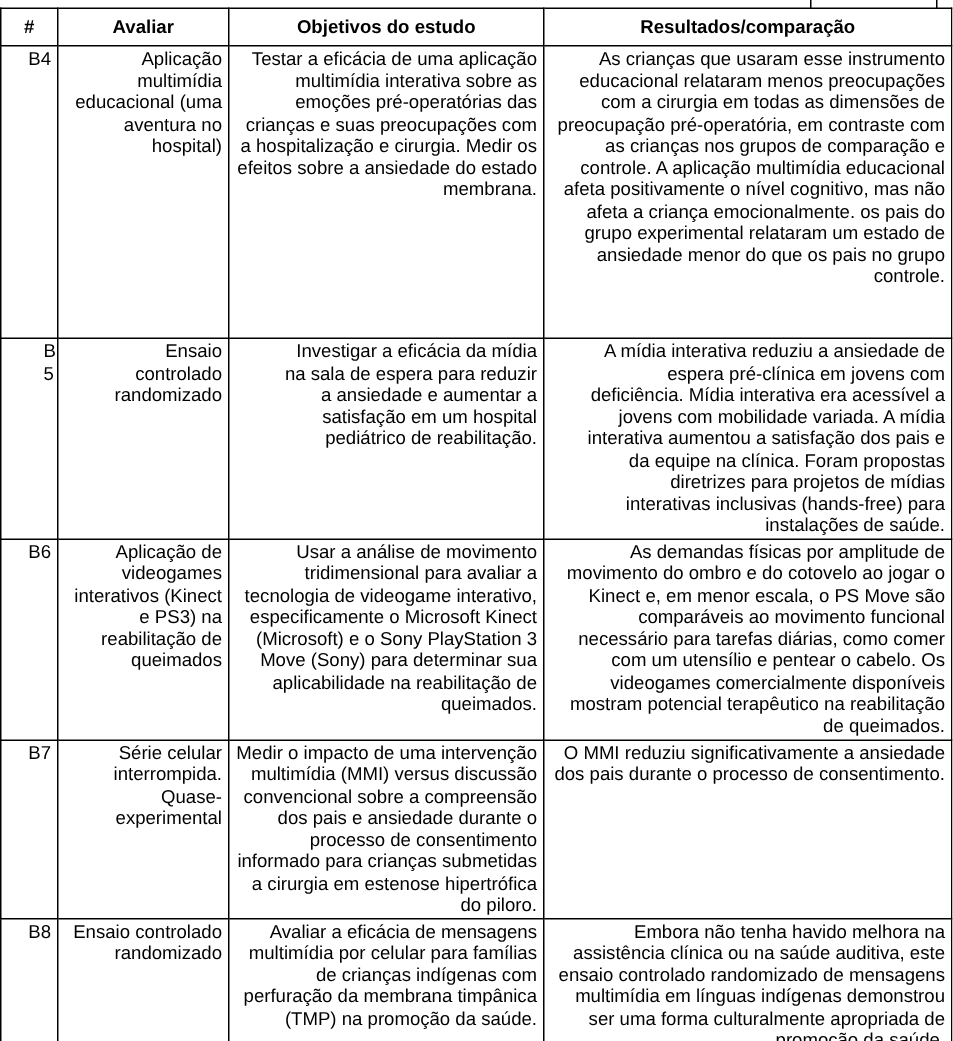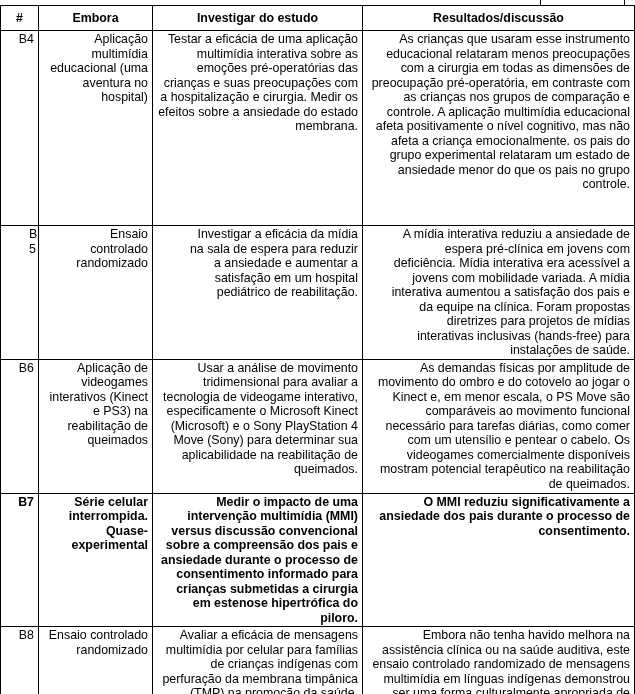--- a/index.html
+++ b/index.html
@@ -36,60 +36,60 @@
   }
   col.c-id { width: 38px; }
   col.c-design { width: 114px; }
   col.c-obj { width: 210px; }
   col.c-res { width: 272px; }
   td.res { padding-left: 4px; padding-right: 3px; }
   td.res.tight { padding-left: 1px; }
   tr.r-b4 td { height: 192px; }
   tr.r-b5 td { height: 120px; padding-left: 28px; }
   tr.r-b6 td { height: 131px; }
-  tr.r-b7 td { height: 116px; font-weight: bold; }
+  tr.r-b7 td { height: 116px; }
   tr.r-b8 td { height: 87px; }
 </style>
 </head>
 <body>
 
 <div class="topmark"></div>
 
 <table class="studies">
   <colgroup>
     <col class="c-id">
       <col class="c-design">
       <col class="c-obj">
       <col class="c-res">
   </colgroup>
   <thead>
     <tr>
       <th>#</th>
-      <th>Embora</th>
-      <th>Investigar do estudo</th>
-      <th>Resultados/discussão</th>
+      <th>Avaliar</th>
+      <th>Objetivos do estudo</th>
+      <th>Resultados/comparação</th>
     </tr>
   </thead>
   <tbody>
     <tr class="r-b4">
       <td>B4</td>
       <td>Aplicação multimídia educacional (uma aventura no hospital)</td>
       <td>Testar a eficácia de uma aplicação multimídia interativa sobre as emoções pré-operatórias das crianças e suas preocupações com a hospitalização e cirurgia. Medir os efeitos sobre a ansiedade do estado membrana.</td>
       <td class="res">As crianças que usaram esse instrumento educacional relataram menos preocupações com a cirurgia em todas as dimensões de preocupação pré-operatória, em contraste com as crianças nos grupos de comparação e controle. A aplicação multimídia educacional afeta positivamente o nível cognitivo, mas não afeta a criança emocionalmente. os pais do grupo experimental relataram um estado de ansiedade menor do que os pais no grupo controle.</td>
     </tr>
     <tr class="r-b5">
       <td>B5</td>
       <td>Ensaio controlado randomizado</td>
       <td>Investigar a eficácia da mídia na sala de espera para reduzir a ansiedade e aumentar a satisfação em um hospital pediátrico de reabilitação.</td>
       <td class="res">A mídia interativa reduziu a ansiedade de espera pré-clínica em jovens com deficiência. Mídia interativa era acessível a jovens com mobilidade variada. A mídia interativa aumentou a satisfação dos pais e da equipe na clínica. Foram propostas diretrizes para projetos de mídias interativas inclusivas (hands-free) para instalações de saúde.</td>
     </tr>
     <tr class="r-b6">
       <td>B6</td>
       <td>Aplicação de videogames interativos (Kinect e PS3) na reabilitação de queimados</td>
-      <td>Usar a análise de movimento tridimensional para avaliar a tecnologia de videogame interativo, especificamente o Microsoft Kinect (Microsoft) e o Sony PlayStation 4 Move (Sony) para determinar sua aplicabilidade na reabilitação de queimados.</td>
+      <td>Usar a análise de movimento tridimensional para avaliar a tecnologia de videogame interativo, especificamente o Microsoft Kinect (Microsoft) e o Sony PlayStation 3 Move (Sony) para determinar sua aplicabilidade na reabilitação de queimados.</td>
       <td class="res">As demandas físicas por amplitude de movimento do ombro e do cotovelo ao jogar o Kinect e, em menor escala, o PS Move são comparáveis ao movimento funcional necessário para tarefas diárias, como comer com um utensílio e pentear o cabelo. Os videogames comercialmente disponíveis mostram potencial terapêutico na reabilitação de queimados.</td>
     </tr>
     <tr class="r-b7">
       <td>B7</td>
       <td>Série celular interrompida. Quase-experimental</td>
       <td>Medir o impacto de uma intervenção multimídia (MMI) versus discussão convencional sobre a compreensão dos pais e ansiedade durante o processo de consentimento informado para crianças submetidas a cirurgia em estenose hipertrófica do piloro.</td>
       <td class="res tight">O MMI reduziu significativamente a ansiedade dos pais durante o processo de consentimento.</td>
     </tr>
     <tr class="r-b8">
       <td>B8</td>

